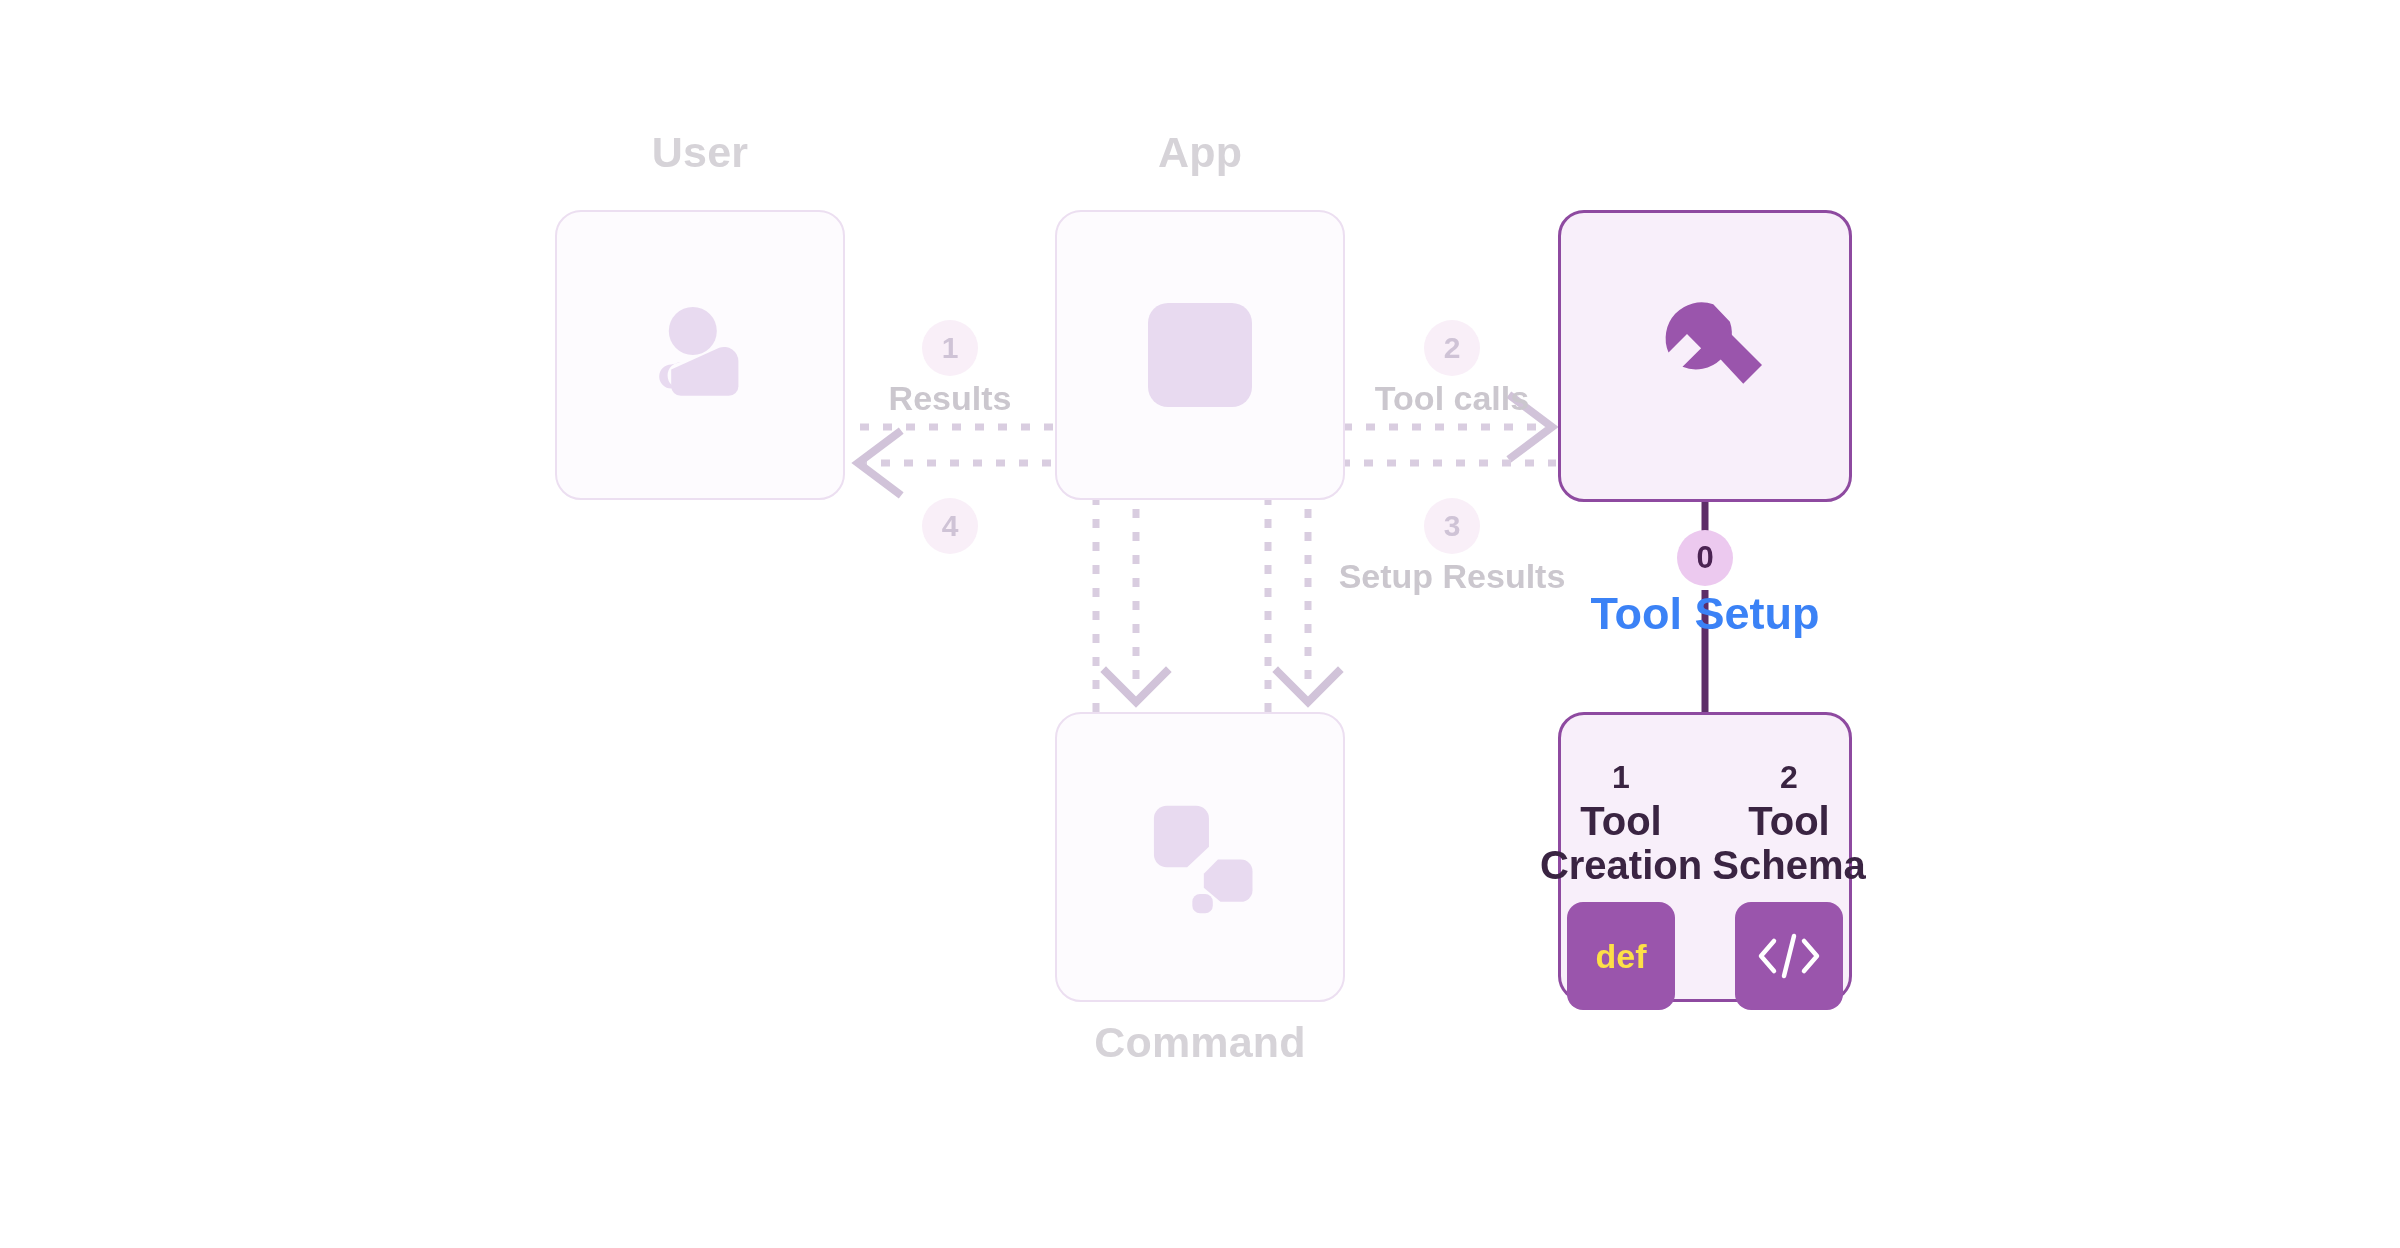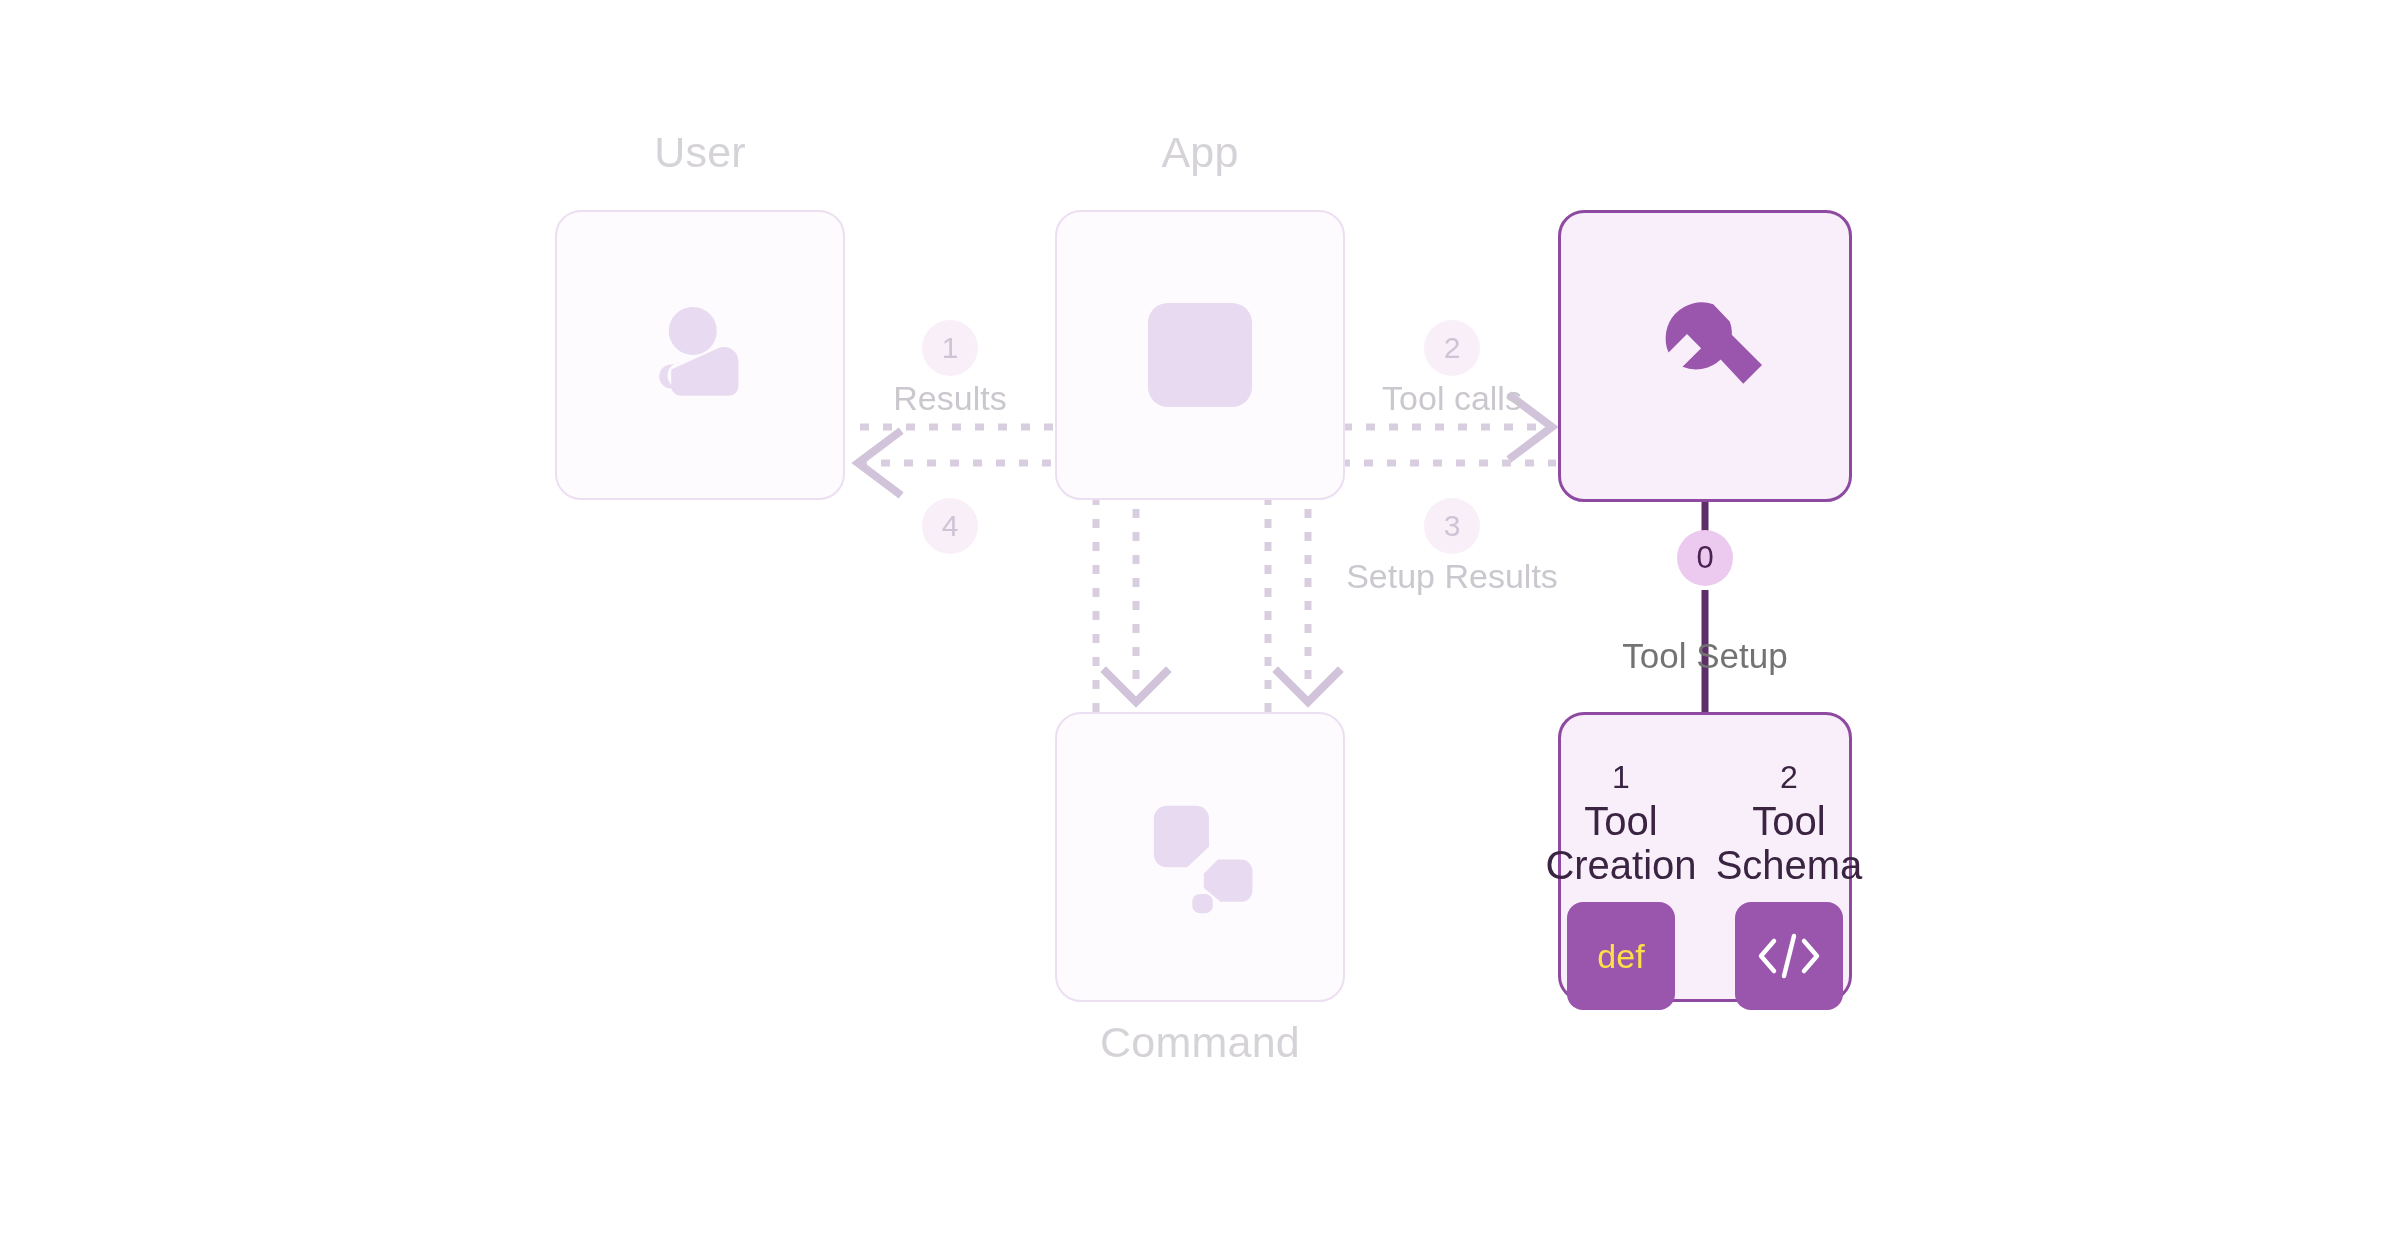--- a/index.html
+++ b/index.html
@@ -8,20 +8,21 @@
     height: 1248px;
     background: #ffffff;
     font-family: "Liberation Sans", sans-serif;
     overflow: hidden;
   }
   #canvas {
     position: relative;
     width: 2400px;
     height: 1184px;
     background: #ffffff;
+    font-weight: bold;
   }
 
   
   #wires {
     position: absolute;
     left: 0; top: 0;
     width: 2400px; height: 1248px;
     pointer-events: none;
   }
 
@@ -95,23 +96,22 @@
     white-space: pre-line;
   }
 
   
   .step.dark .bubble {
     background: #ecc9ef;
     color: #4a2352;
     font-size: 31px;
   }
   .step.dark .lbl {
-    color: #737373;
-    font-size: 35px;
-    margin-top: 47px;
+    color: #3b82f6;
+    font-size: 45px;
   }
 
   
   .setup-grid {
     position: absolute;
     display: flex;
     gap: 28px;
     left: 0; right: 0;
     top: 42px;
     justify-content: center;

